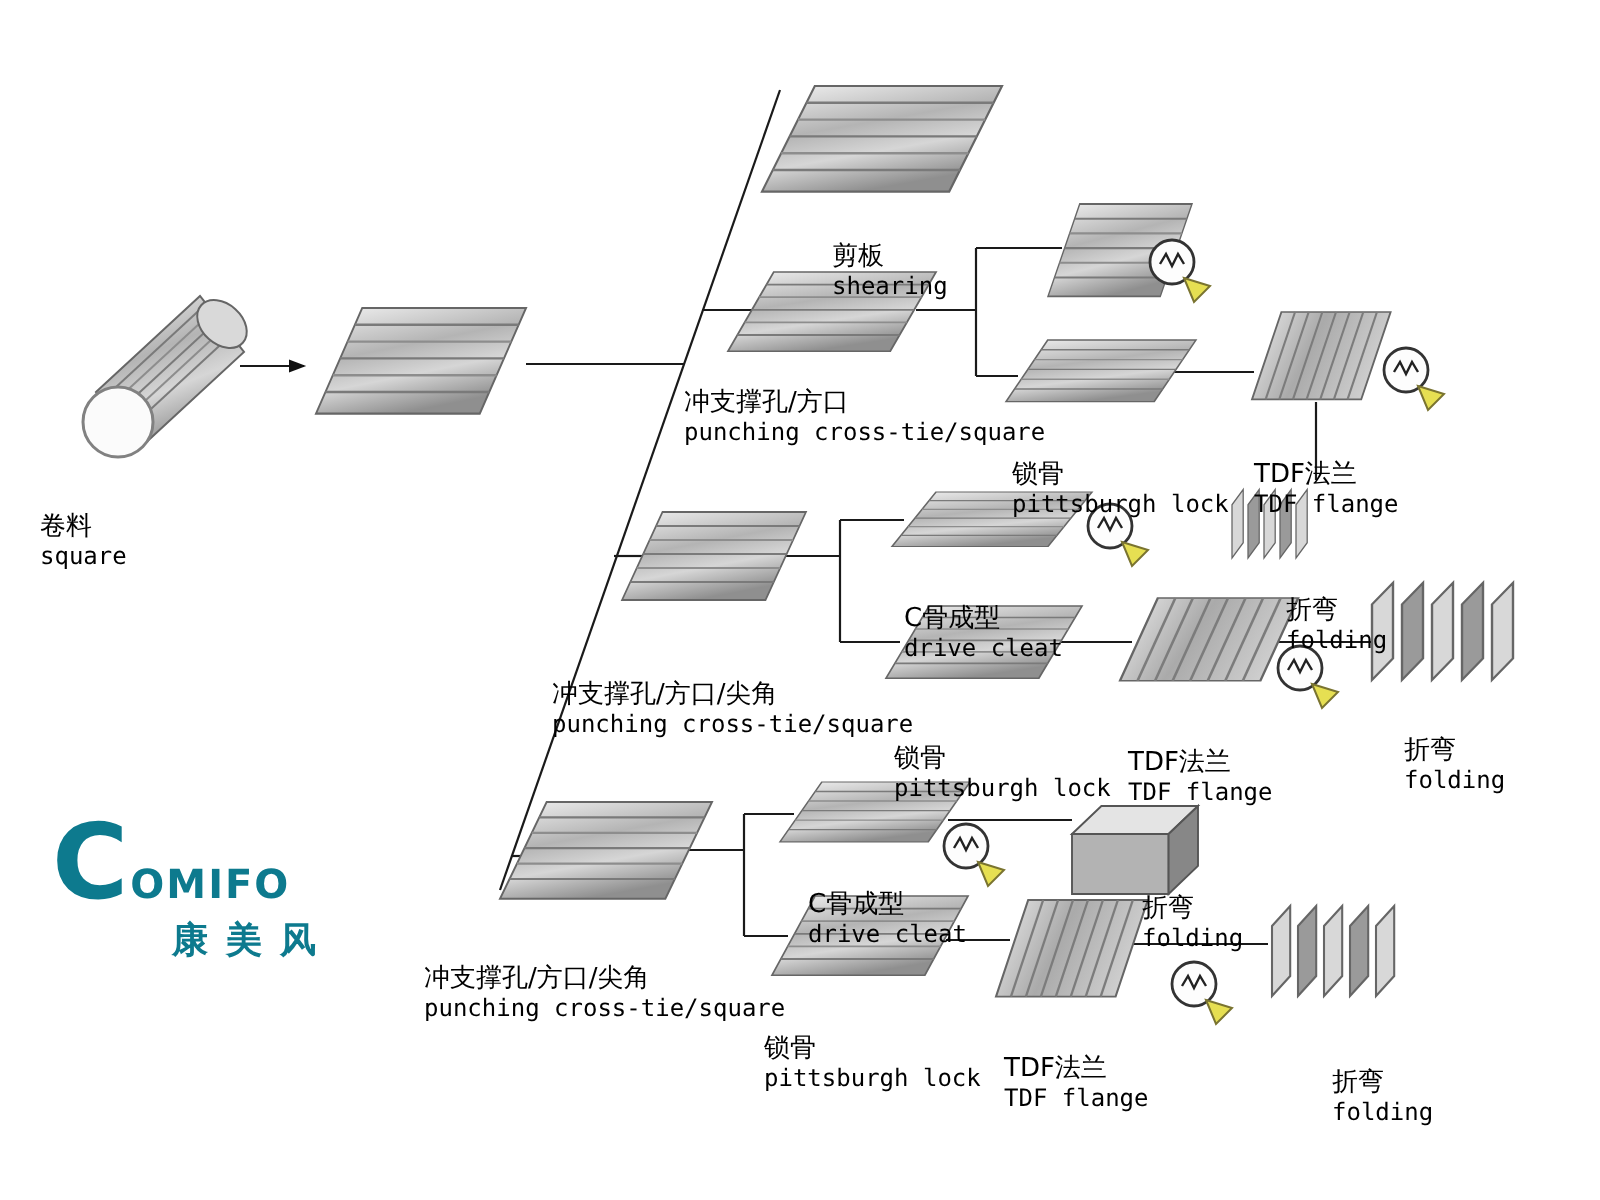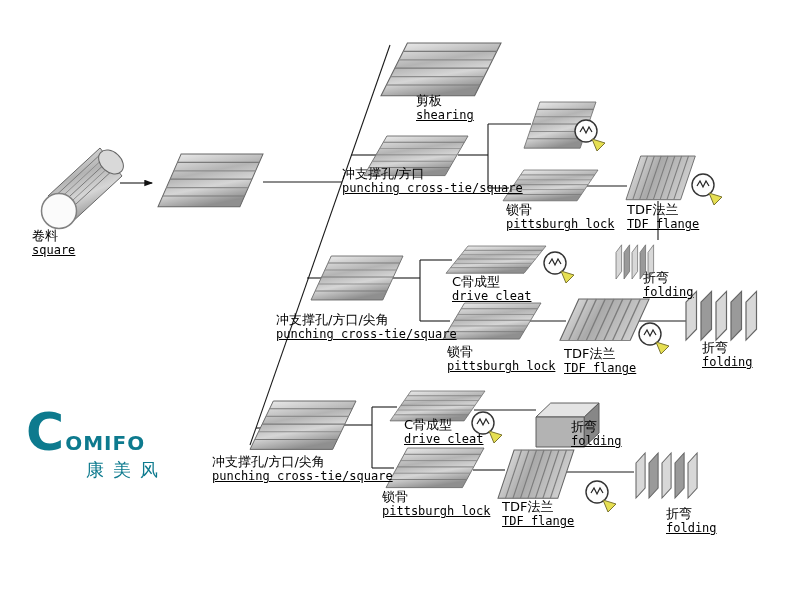--- a/index.html
+++ b/index.html
@@ -1,25 +1,25 @@
 <!DOCTYPE html>
 <html style="--accent: #0d7a8e;"><head>
 <meta charset="utf-8">
 <style>
   html,body{margin:0;padding:0;background:#fff;}
   .stage{position:relative;width:800px;height:600px;background:#ffffff;overflow:hidden;
          font-family:"DejaVu Sans","Liberation Sans",sans-serif;}
   .stage svg.canvas{position:absolute;left:0;top:0;}
   .lbl{position:absolute;color:#000;line-height:1.18;white-space:nowrap;}
-  .lbl .zh{display:block;font-size:13px;font-family:"DejaVu Sans","Liberation Sans",sans-serif;}
-  .lbl .en{display:block;font-size:12px;font-family:"DejaVu Sans Mono","Liberation Mono",monospace;text-decoration:underline;}
+  .lbl .zh{display:block;font-size:13px;font-family:"DejaVu Sans","Liberation Sans",sans-serif;margin-top:28px;}
+  .lbl .en{display:block;font-size:12px;font-family:"DejaVu Sans Mono","Liberation Mono",monospace;}
   .logo{position:absolute;left:26px;top:406px;color:var(--accent,#0d7a8e);}
   .brand{display:block;font-size:20px;font-weight:bold;letter-spacing:1px;line-height:1.0;}
   .brand::first-letter{font-size:52px;}
-  .brand-cn{display:block;font-size:18px;font-weight:normal;letter-spacing:9px;margin-left:60px;margin-top:0px;}
+  .brand-cn{display:block;font-size:18px;font-weight:bold;letter-spacing:9px;margin-left:60px;margin-top:0px;}
 </style>
 </head>
 <body>
 
 <div class="stage">
 
   <svg class="canvas" width="800" height="600" viewBox="0 0 800 600">
     <defs>
       <linearGradient id="metal" x1="0" y1="0" x2="0.4" y2="1">
         <stop offset="0" stop-color="#f2f2f2"></stop>
@@ -151,21 +151,21 @@
     <use href="#mag" transform="translate(555,263)"></use>
     <use href="#ptr" transform="translate(561,271)"></use>
     <use href="#mag" transform="translate(650,334)"></use>
     <use href="#ptr" transform="translate(656,342)"></use>
     <use href="#mag" transform="translate(483,423)"></use>
     <use href="#ptr" transform="translate(489,431)"></use>
     <use href="#mag" transform="translate(597,492)"></use>
     <use href="#ptr" transform="translate(603,500)"></use>
   </svg>
 
-  <div class="lbl" style="left:32px;top:228px">
+  <div class="lbl" style="left:20px;top:228px">
     <span class="zh">卷料</span>
     <span class="en">square</span>
   </div>
 
 
   <div class="lbl" style="left:416px;top:93px">
     <span class="zh">剪板</span>
     <span class="en">shearing</span>
   </div>
 

